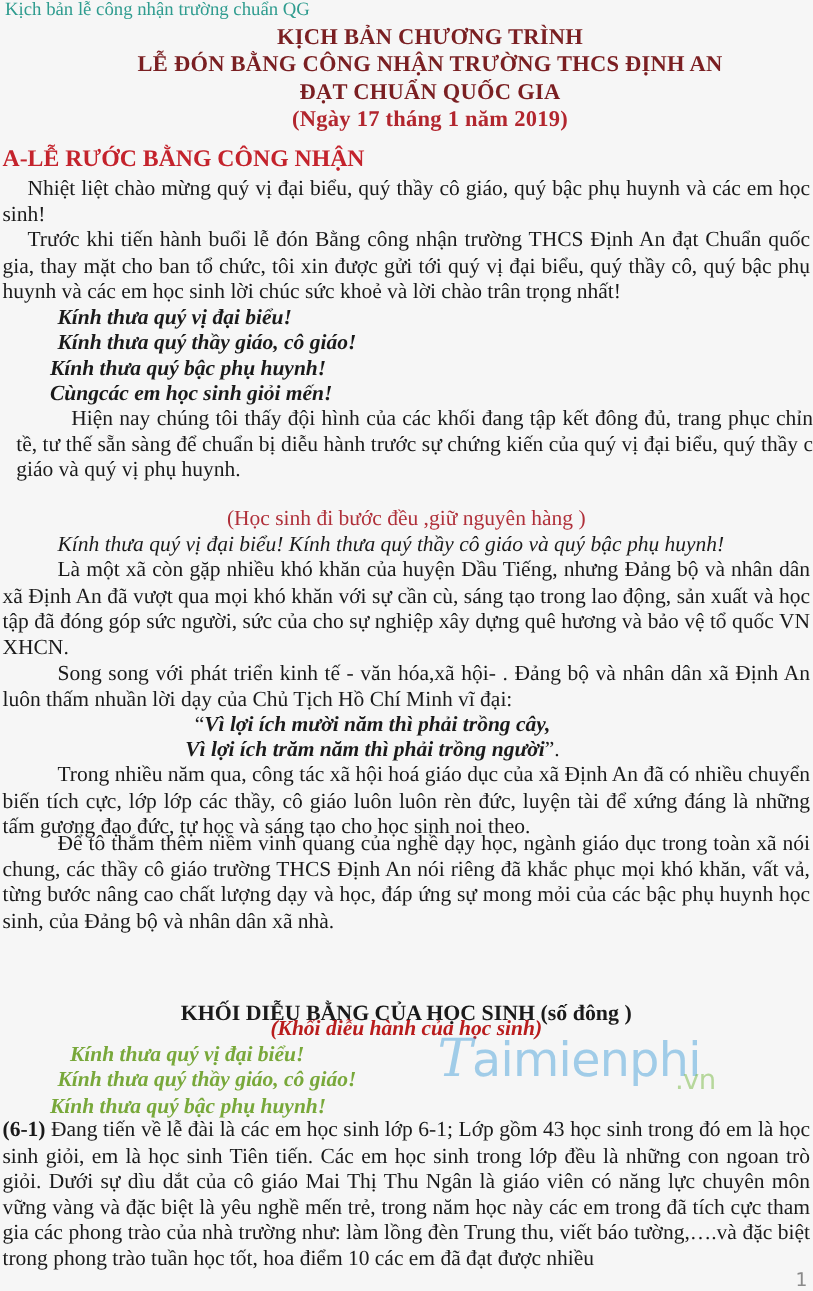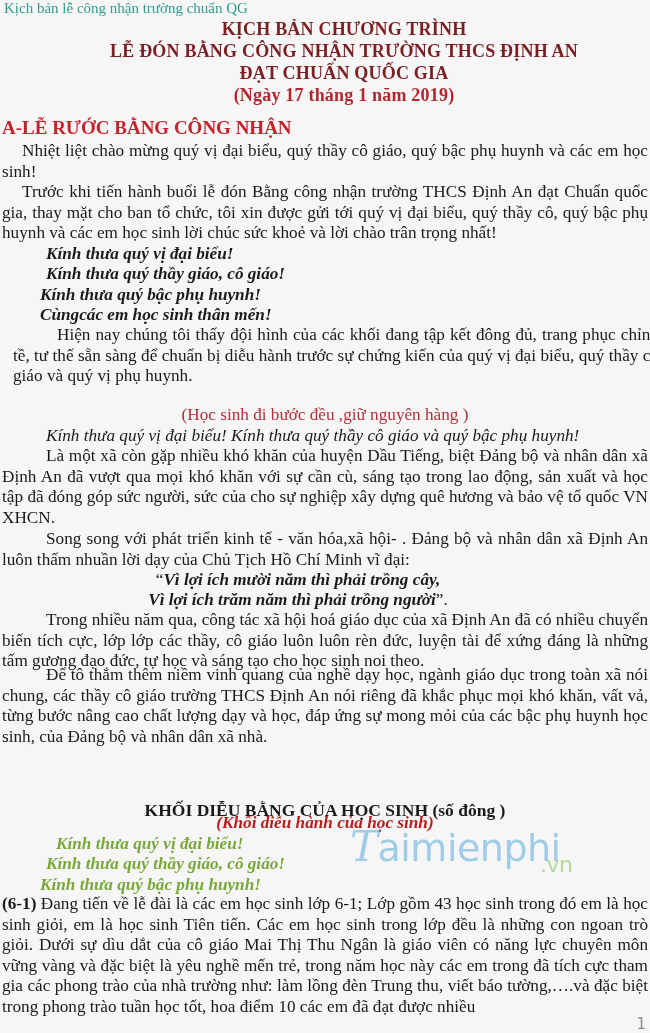--- a/index.html
+++ b/index.html
@@ -61,28 +61,28 @@
   </div>
 
   <div class="section-a">A-LỄ RƯỚC BẰNG CÔNG NHẬN</div>
 
   <div class="para body-text indent-1" style="top:141px;">Nhiệt liệt chào mừng quý vị đại biểu, quý thầy cô giáo, quý bậc phụ huynh và các em học sinh!</div>
   <div class="para body-text indent-1" style="top:182px;">Trước khi tiến hành buổi lễ đón Bằng công nhận trường THCS Định An đạt Chuẩn quốc gia, thay mặt cho ban tổ chức, tôi xin được gửi tới quý vị đại biểu, quý thầy cô, quý bậc phụ huynh và các em học sinh lời chúc sức khoẻ và lời chào trân trọng nhất!</div>
 
   <div class="greet" style="left:46px; top:244px;">Kính thưa quý vị đại biểu!</div>
   <div class="greet" style="left:46px; top:264px;">Kính thưa quý thầy giáo, cô giáo!</div>
   <div class="greet" style="left:40px; top:285px;">Kính thưa quý bậc phụ huynh!</div>
-  <div class="greet" style="left:40px; top:305px;">Cùngcác em học sinh thân mến!</div>
+  <div class="greet" style="left:40px; top:305px;">Cùngcác em học sinh giỏi mến!</div>
 
   <div class="para body-text indent-2" style="top:325px;margin-left:11px;">Hiện nay chúng tôi thấy đội hình của các khối đang tập kết đông đủ, trang phục chỉnh tề, tư thế sẵn sàng để chuẩn bị diễu hành trước sự chứng kiến của quý vị đại biểu, quý thầy cô giáo và quý vị phụ huynh.</div>
 
   <div class="note-red" style="top:405px;">(Học sinh đi bước đều ,giữ nguyên hàng )</div>
   <div class="italic-line" style="top:426px;">Kính thưa quý vị đại biểu! Kính thưa quý thầy cô giáo và quý bậc phụ huynh!</div>
 
-  <div class="para body-text indent-2" style="top:446px;">Là một xã còn gặp nhiều khó khăn của huyện Dầu Tiếng, biệt Đảng bộ và nhân dân xã Định An đã vượt qua mọi khó khăn với sự  cần cù, sáng tạo trong lao động, sản xuất và học tập đã đóng góp sức người, sức của cho sự nghiệp xây dựng quê hương và bảo vệ tổ quốc VN XHCN.</div>
+  <div class="para body-text indent-2" style="top:446px;">Là một xã còn gặp nhiều khó khăn của huyện Dầu Tiếng, nhưng Đảng bộ và nhân dân xã Định An đã vượt qua mọi khó khăn với sự  cần cù, sáng tạo trong lao động, sản xuất và học tập đã đóng góp sức người, sức của cho sự nghiệp xây dựng quê hương và bảo vệ tổ quốc VN XHCN.</div>
   <div class="para body-text indent-2" style="top:529px;">Song song với phát triển kinh tế -  văn hóa,xã hội- . Đảng  bộ và nhân dân xã Định An luôn thấm nhuần lời dạy của Chủ Tịch Hồ Chí Minh vĩ đại:</div>
 
   <div class="center-quote" style="top:570px;"><span class="q">“</span><span>Vì lợi ích mười năm thì phải trồng cây,</span></div>
   <div class="center-quote" style="top:590px;"><span>Vì lợi ích trăm năm thì phải trồng người</span><span class="q">”.</span></div>
 
   <div class="para body-text indent-2" style="top:610px;">Trong nhiều năm qua, công tác xã hội hoá giáo dục của xã Định An đã có nhiều chuyển biến tích cực, lớp lớp các thầy, cô giáo luôn luôn rèn đức, luyện tài để xứng đáng là những tấm gương đạo đức, tự học và sáng tạo cho học sinh noi theo.</div>
   <div class="para body-text indent-2" style="top:665px;">Để tô thắm thêm niềm vinh quang của nghề dạy học, ngành giáo dục trong toàn xã nói chung, các thầy cô giáo trường THCS Định An nói riêng đã khắc phục mọi khó khăn, vất vả, từng bước nâng cao chất lượng dạy và học, đáp ứng sự mong mỏi của các bậc phụ huynh học sinh, của Đảng bộ và nhân dân xã nhà.</div>
 
   <div class="section-b"><span>KHỐI DIỄU BẰNG CỦA HỌC SINH</span><span class="sub"> (số đông )</span></div>
 

